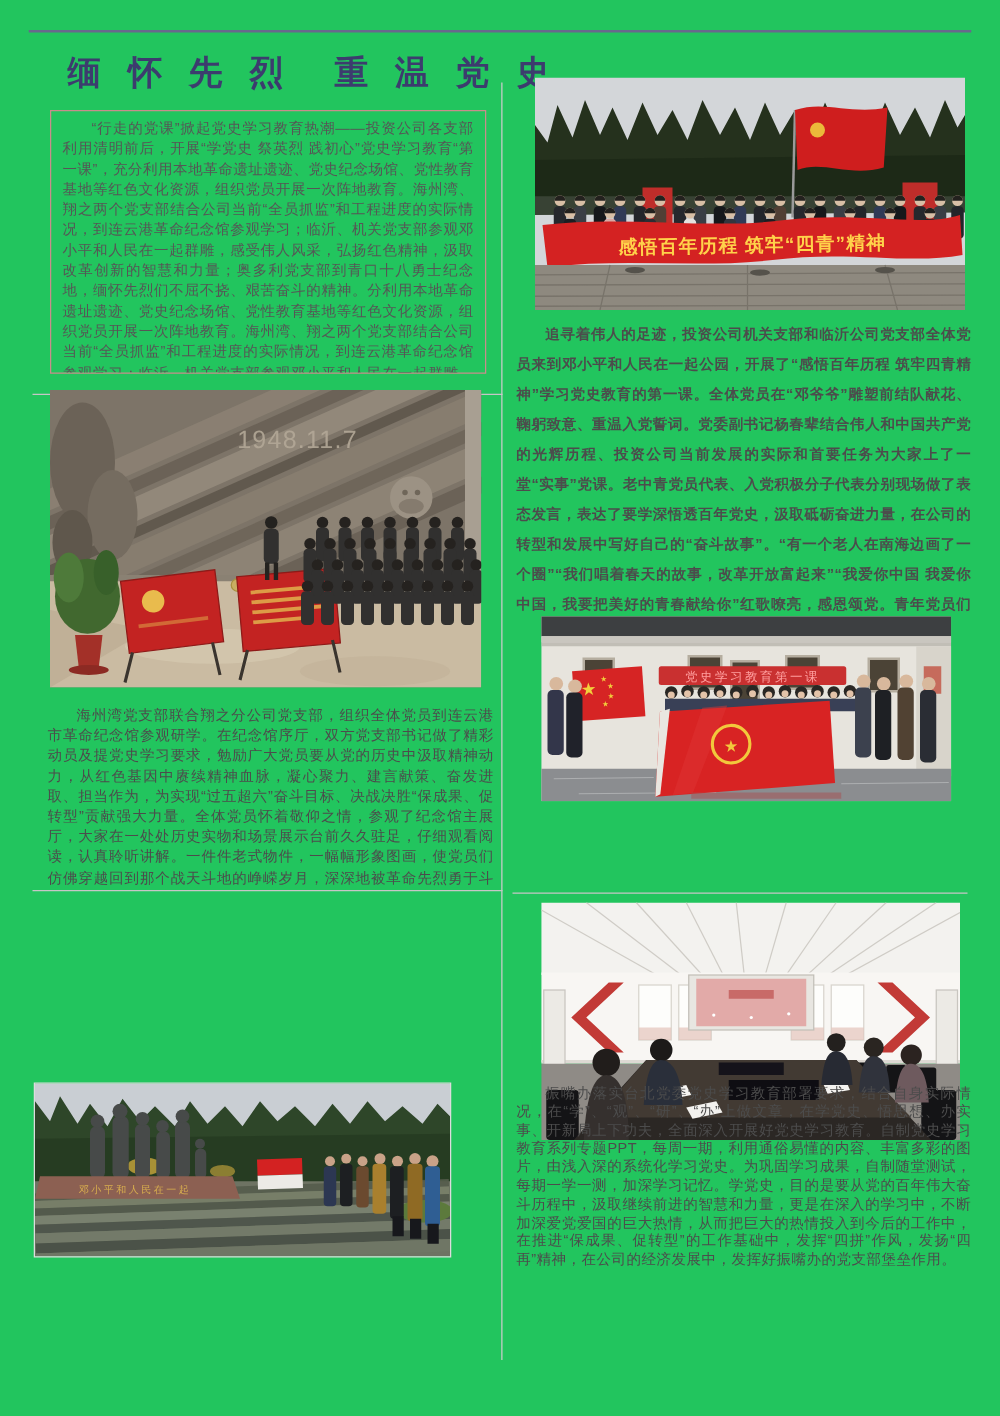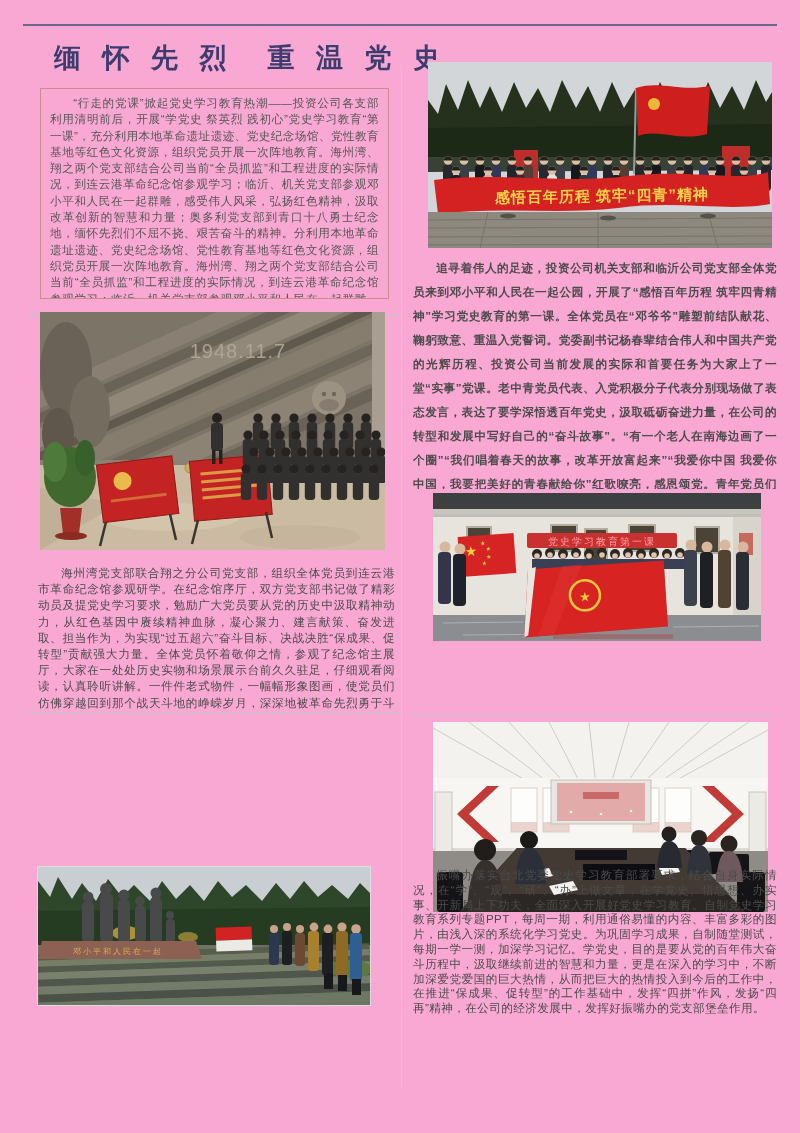--- a/index.html
+++ b/index.html
@@ -1,16 +1,16 @@
 <!DOCTYPE html>
 <html><head>
 <meta charset="utf-8">
 <style>
   html,body{margin:0;padding:0;background:#ffffff;}
-  .page{position:relative;width:800px;height:1133px;background:#f9a8d4;overflow:hidden;
+  .page{position:relative;width:800px;height:1133px;background:#22c55e;overflow:hidden;
         font-family:"Liberation Sans","DejaVu Sans",sans-serif;}
   .rule-top{position:absolute;left:23px;top:24px;width:754px;height:2px;background:#68688c;}
   .vline{position:absolute;left:401px;top:66px;width:1px;height:1022px;background:#cccccc;}
   .hline{position:absolute;height:1px;background:#c6c6c6;}
   #hlL1{left:26px;top:315px;width:376px;}
   #hlL2{left:26px;top:712px;width:376px;}
   #hlR1{left:410px;top:714px;width:364px;}
   .title{position:absolute;left:54px;top:40px;font-size:27px;font-weight:bold;color:#3c3c6e;
          letter-spacing:7px;white-space:nowrap;}
   .introbox{position:absolute;left:40px;top:88px;width:329px;height:197px;border:1px solid #c98d8c;
@@ -19,21 +19,21 @@
   .para{position:absolute;font-size:11.6px;letter-spacing:.4px;color:#4c4c4c;text-align:justify;
         text-indent:2em;overflow:hidden;}
   #paraL1{left:38px;top:565px;width:357px;line-height:16.2px;height:147px;}
   #paraL2{left:38px;top:757px;width:357px;line-height:16.2px;height:100px;}
   #paraR1{left:413px;top:256px;width:364px;line-height:24px;height:233px;font-weight:bold;}
   #paraR2{left:413px;top:644px;width:364px;line-height:14.4px;height:70px;}
   #paraR3{left:413px;top:868px;width:364px;line-height:14.8px;height:152px;}
   .ph{position:absolute;}
   .ph svg{display:block;}
   #ph1{left:40px;top:312px;}
-  #ph2{left:38px;top:867px;outline:1px solid #dcdcdc;}
+  #ph2{left:28px;top:867px;outline:1px solid #dcdcdc;}
   #ph3{left:428px;top:62px;}
   #ph4{left:433px;top:493px;}
   #ph5{left:433px;top:722px;}
   svg text{font-family:"Liberation Sans","DejaVu Sans",sans-serif;}
 </style>
 </head>
 <body>
 
 <div class="page">
 

